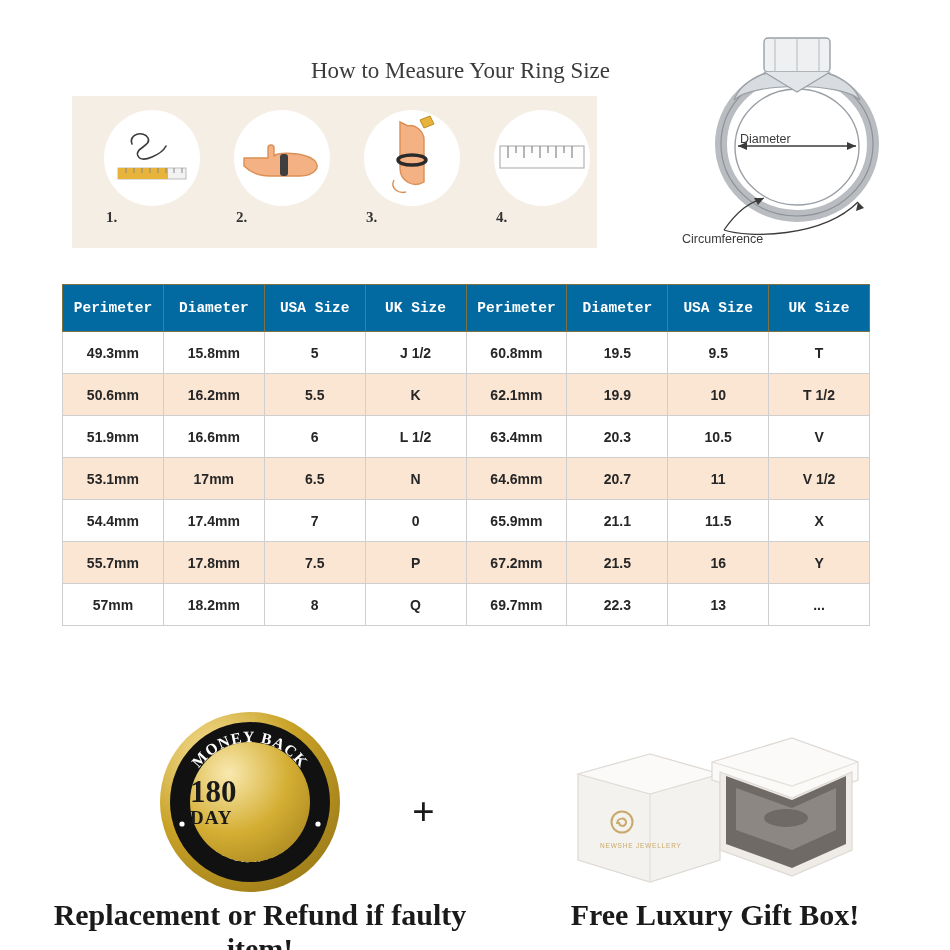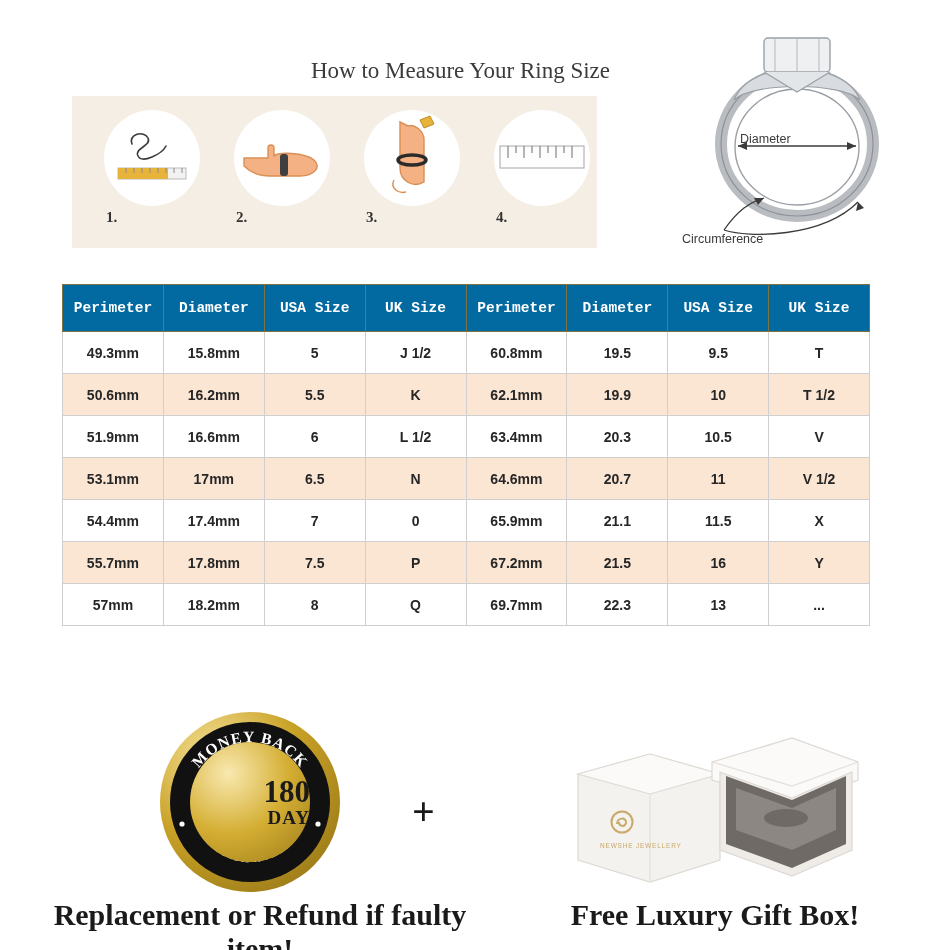--- a/index.html
+++ b/index.html
@@ -144,21 +144,21 @@
     border-radius: 50%;
     background: #111111;
   }
   .badge-inner {
     position: absolute;
     inset: 30px;
     border-radius: 50%;
     background: radial-gradient(circle at 32% 26%, #f9e9b0 0%, #d4ae33 50%, #9c7b1a 100%);
     display: flex;
     flex-direction: column;
-    align-items: flex-end;
+    align-items: flex-start;
     justify-content: center;
   }
   .badge-180 {
     font-size: 31px;
     font-weight: bold;
     color: #1a1a1a;
     line-height: 1;
     font-family: "Liberation Serif", serif;
   }
   .badge-day {

